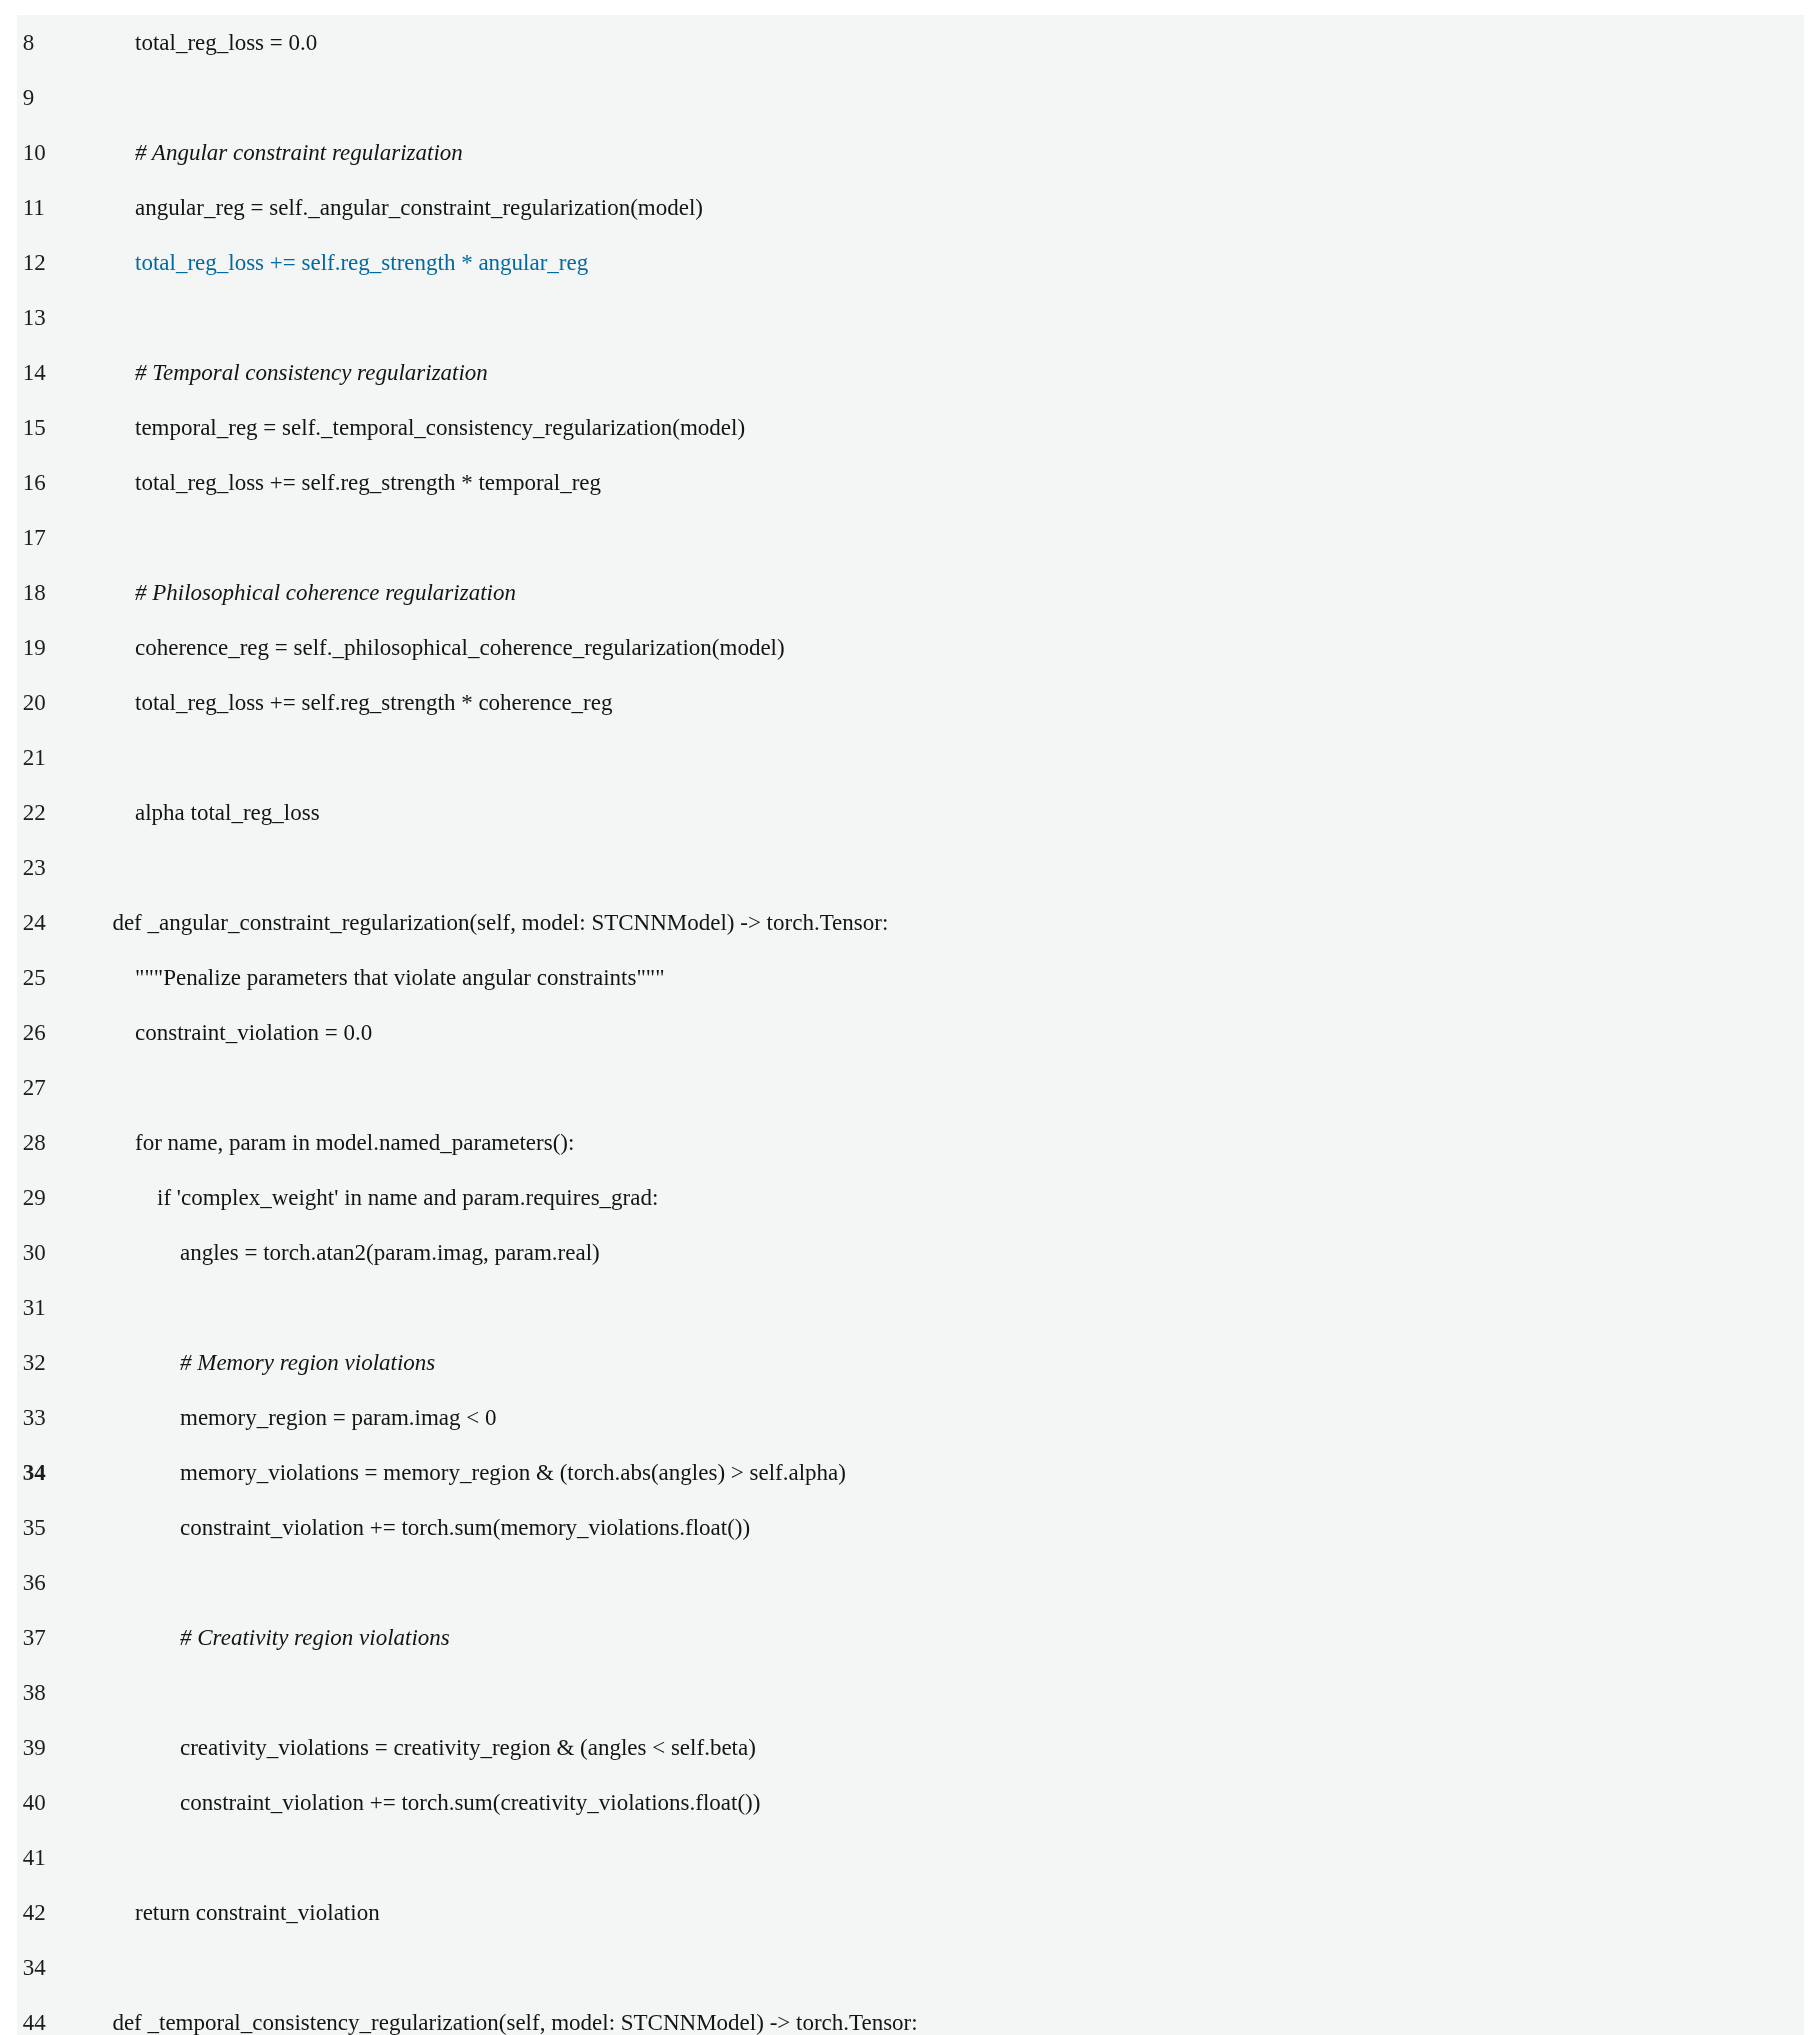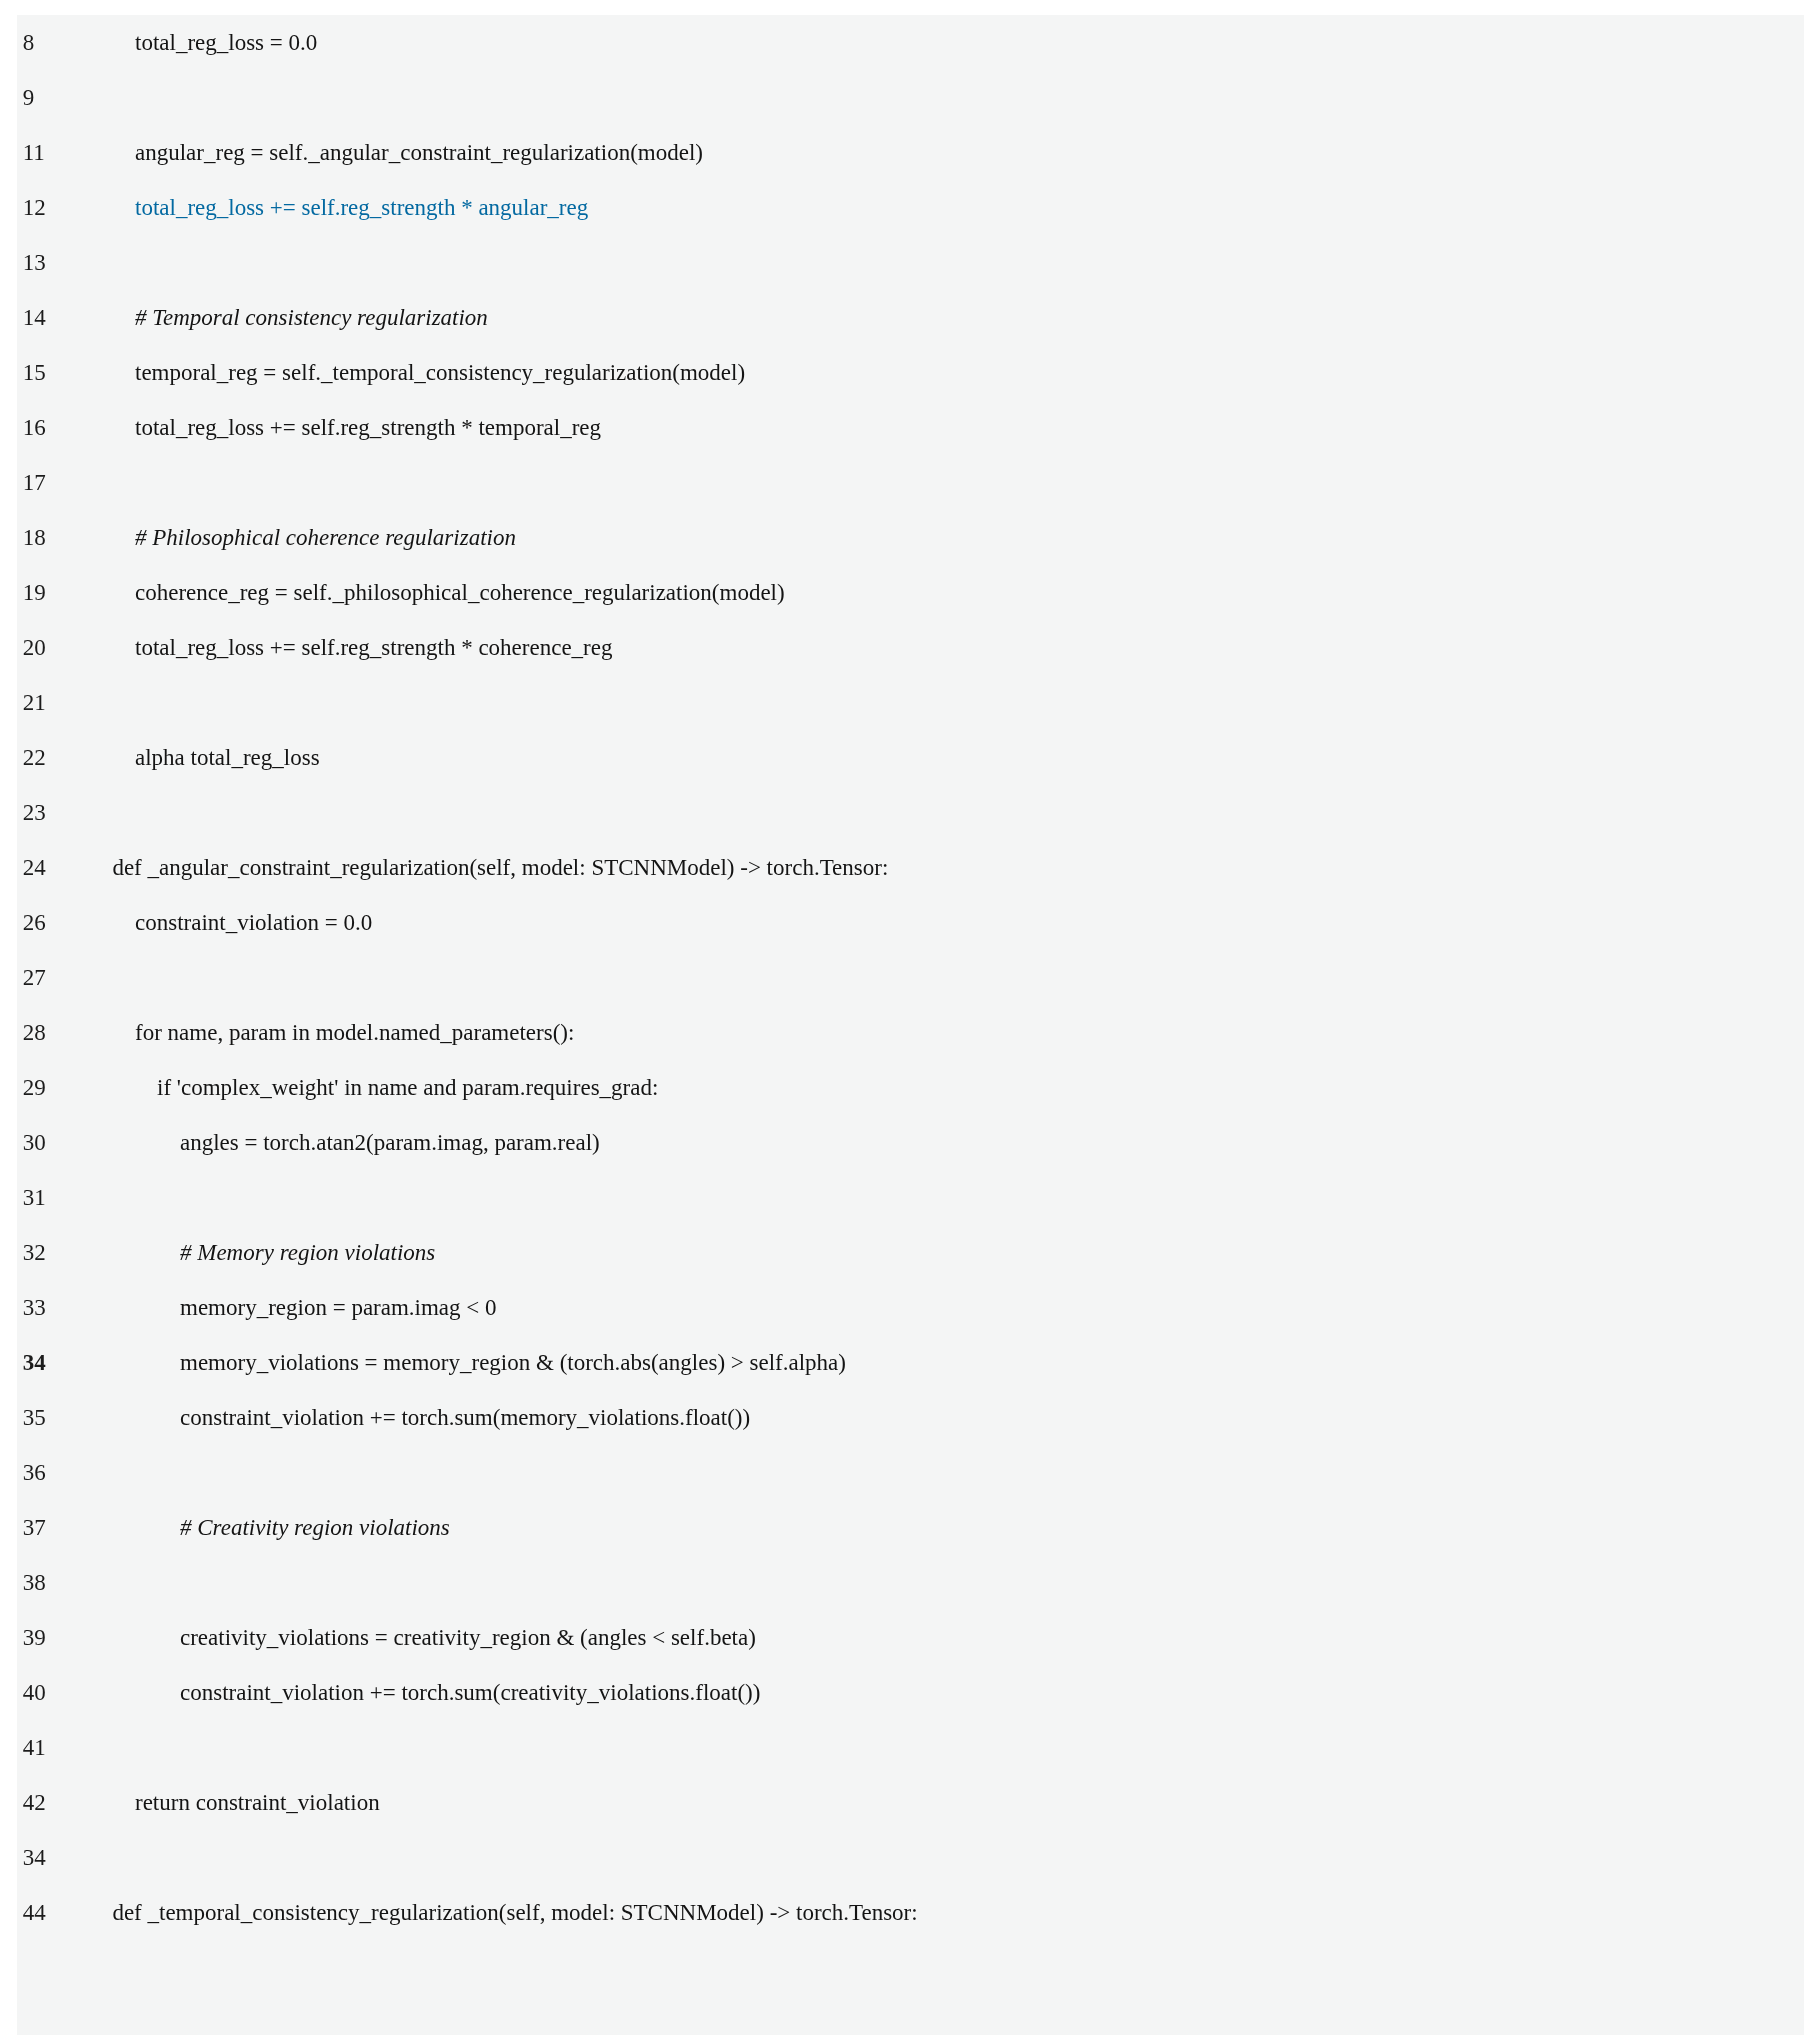--- a/index.html
+++ b/index.html
@@ -72,20 +72,24 @@
 <div id="code-listing" style="background: rgb(244, 245, 245);">
     <div class="code-line">
       <span class="line-number" style="color: rgb(28, 28, 28);">8</span>
       <span class="line-code ind-2" style="color: rgb(20, 20, 20);">total_reg_loss = 0.0</span>
     </div>
     <div class="code-line">
       <span class="line-number" style="color: rgb(28, 28, 28);">9</span>
       <span class="line-code ind-0" style="color: rgb(20, 20, 20);"></span>
     </div>
     <div class="code-line">
+      <span class="line-number" style="color: rgb(28, 28, 28);">10</span>
+      <span class="line-code ind-2 comment" style="color: rgb(20, 20, 20);"># Angular constraint regularization</span>
+    </div>
+    <div class="code-line">
       <span class="line-number" style="color: rgb(28, 28, 28);">11</span>
       <span class="line-code ind-2" style="color: rgb(20, 20, 20);">angular_reg = self._angular_constraint_regularization(model)</span>
     </div>
     <div class="code-line">
       <span class="line-number" style="color: rgb(28, 28, 28);">12</span>
       <span class="line-code ind-2" style="color: #0369a1;">total_reg_loss += self.reg_strength * angular_reg</span>
     </div>
     <div class="code-line">
       <span class="line-number" style="color: rgb(28, 28, 28);">13</span>
       <span class="line-code ind-0" style="color: rgb(20, 20, 20);"></span>
@@ -128,20 +132,24 @@
     </div>
     <div class="code-line">
       <span class="line-number" style="color: rgb(28, 28, 28);">23</span>
       <span class="line-code ind-0" style="color: rgb(20, 20, 20);"></span>
     </div>
     <div class="code-line">
       <span class="line-number" style="color: rgb(28, 28, 28);">24</span>
       <span class="line-code ind-1" style="color: rgb(20, 20, 20);">def _angular_constraint_regularization(self, model: STCNNModel) -&gt; torch.Tensor:</span>
     </div>
     <div class="code-line">
+      <span class="line-number" style="color: rgb(28, 28, 28);">25</span>
+      <span class="line-code ind-2" style="color: rgb(20, 20, 20);">"""Penalize parameters that violate angular constraints"""</span>
+    </div>
+    <div class="code-line">
       <span class="line-number" style="color: rgb(28, 28, 28);">26</span>
       <span class="line-code ind-2" style="color: rgb(20, 20, 20);">constraint_violation = 0.0</span>
     </div>
     <div class="code-line">
       <span class="line-number" style="color: rgb(28, 28, 28);">27</span>
       <span class="line-code ind-0" style="color: rgb(20, 20, 20);"></span>
     </div>
     <div class="code-line">
       <span class="line-number" style="color: rgb(28, 28, 28);">28</span>
       <span class="line-code ind-2" style="color: rgb(20, 20, 20);">for name, param in model.named_parameters():</span>

